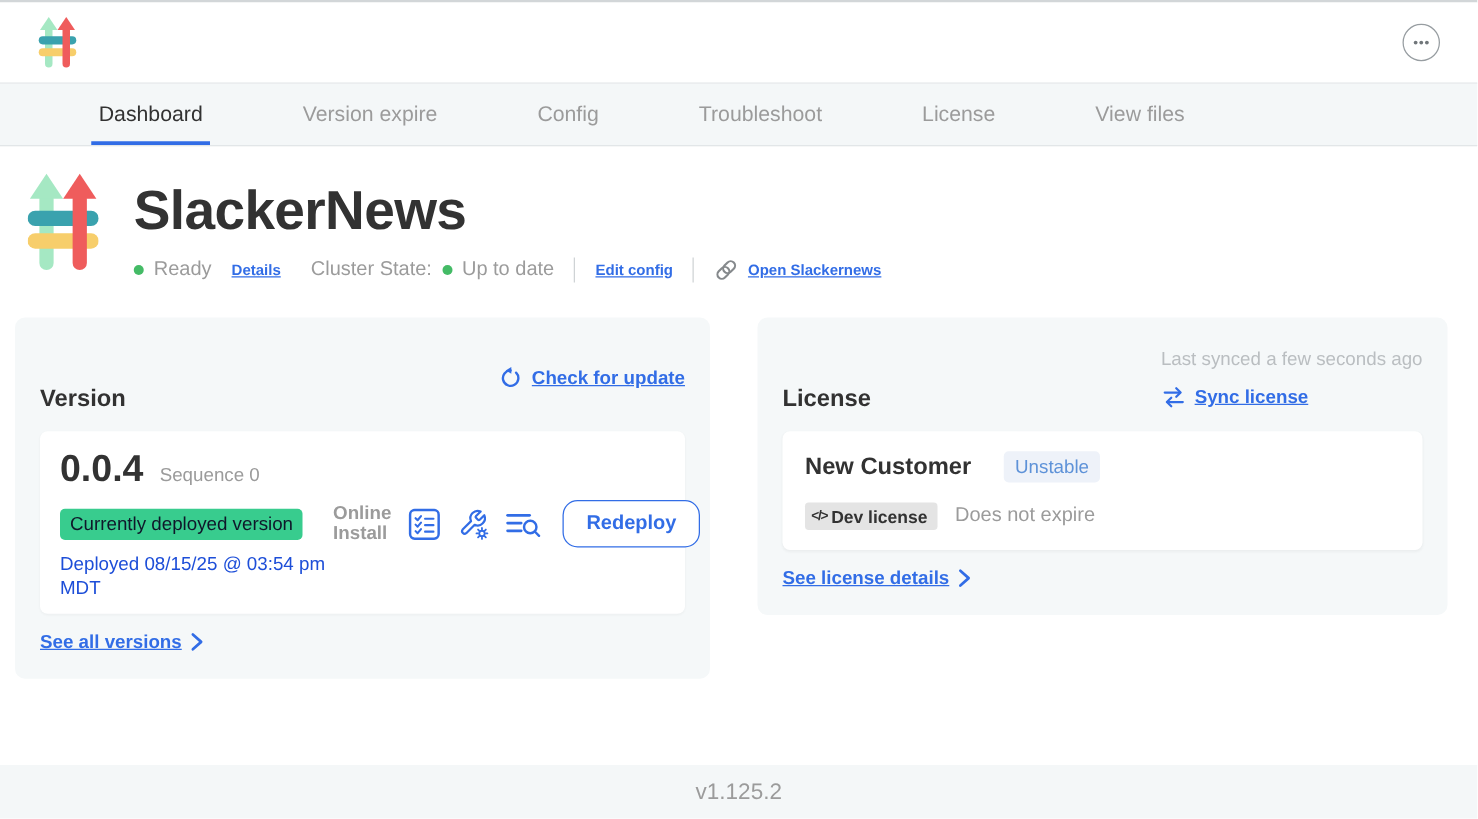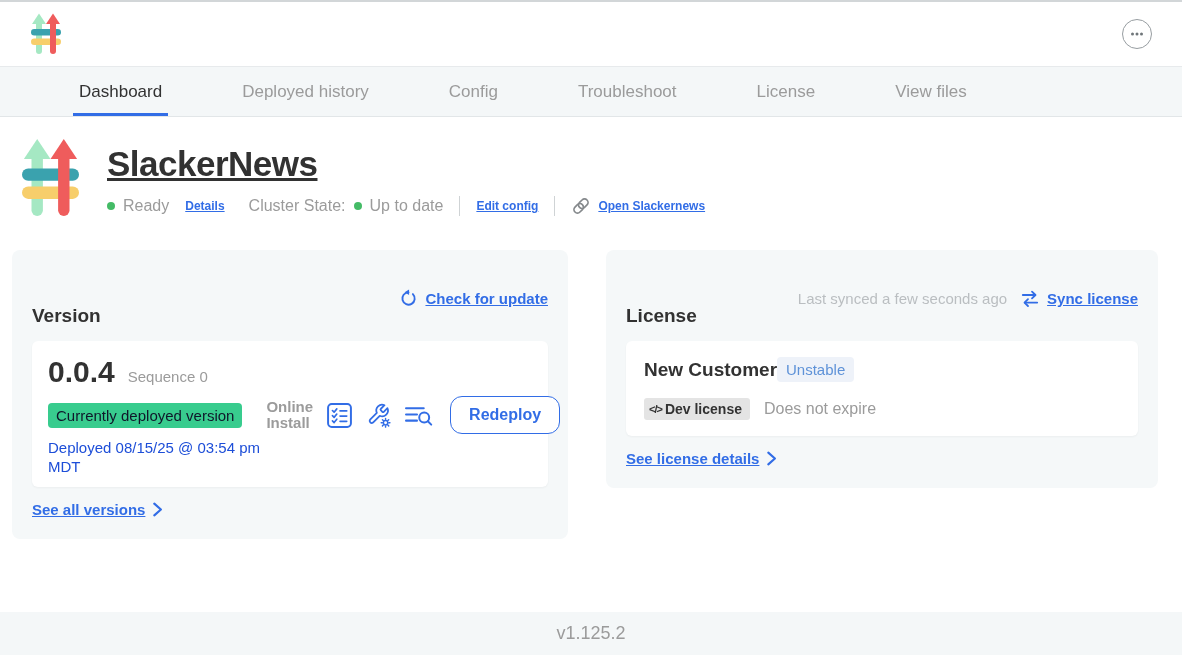--- a/index.html
+++ b/index.html
@@ -21,21 +21,21 @@
 
   
   .subnav { height:51px; background:#f4f7f8; border-top:1px solid #e7eaec; border-bottom:1px solid #e2e6e8; display:flex; align-items:stretch; padding-left:73px; }
   .subnav-tab { display:flex; align-items:center; padding:0 6px; margin-right:68px; font-size:17px; color:#9b9b9b; position:relative; cursor:pointer; white-space:nowrap; }
   .subnav-tab.active { color:#323232; }
   .subnav-tab.active::after { content:""; position:absolute; left:0; right:0; bottom:0; height:3px; background:#326de6; }
 
   
   .app-header { display:flex; align-items:flex-start; padding:17px 0 0 22px; }
   .app-logo { margin-right:28px; flex:none; }
-  .app-title { font-size:35px; font-weight:700; letter-spacing:-0.5px; margin:10px 0 12px;text-decoration:underline; }
+  .app-title { font-size:44px; font-weight:700; letter-spacing:-0.5px; margin:10px 0 12px; }
   .status-row { display:flex; align-items:center; font-size:16px; color:#9b9b9b; }
   .dot { width:8px; height:8px; border-radius:50%; background:#44bb66; flex:none; }
   .status-row .dot { margin-right:8px; }
   .link { color:#326de6; font-weight:600; text-decoration:underline; cursor:pointer; display:inline-flex; align-items:center; gap:7px; font-size:15px; }
   .status-row .link { font-size:12px; }
   .vdiv { width:1px; height:20px; background:#cfd3d5; margin:0 16px; flex:none; }
   .sp16 { width:16px; flex:none; } .sp24 { width:24px; flex:none; } .sp8 { width:8px; flex:none; }
 
   
   .cards-row { display:flex; align-items:flex-start; gap:38px; margin:28px 24px 0 12px; }
@@ -51,24 +51,24 @@
   .ver-seq { font-size:15px; color:#9b9b9b; margin-left:13px; }
   .actions-row { display:flex; align-items:center; min-height:44px; }
   .badge-green { background:#38cc8e; color:#0f172a; font-size:15px; padding:4px 8px; border-radius:4px; white-space:nowrap; margin-right:24px; }
   .install-type { color:#9b9b9b; font-size:15px; font-weight:600; line-height:1.1; margin-right:13px; }
   .action-icon { display:flex; align-items:center; justify-content:center; margin-right:12px; cursor:pointer; background:none; border:none; padding:0; }
   .redeploy-btn { margin-left:5px; background:#fff; border:1px solid #326de6; border-radius:12px; color:#326de6; font-weight:700; font-size:16px; padding:9px 18px; cursor:pointer; font-family:inherit; }
   .deployed-at { color:#1d4ed8; font-size:15px; line-height:1.25; width:215px; margin-top:2px; }
   .card-footer-link { margin-top:14px; }
 
   .license-card { width:552px; }
-  .lic-head-right { display:flex; align-items:flex-start; gap:13px; }
+  .lic-head-right { display:flex; align-items:flex-start; gap:13px;flex-direction:column; }
   .last-synced { color:#babec1; font-size:15px; }
   .license-inner { padding:16px 18px; }
-  .customer-row { display:flex; align-items:center; gap:0; }
+  .customer-row { display:flex; align-items:center; gap:26px; }
   .customer-name { font-size:19px; font-weight:700; }
   .badge-channel { background:#eef2f9; color:#5e92d8; font-size:15px; padding:4px 9px; border-radius:4px; }
   .license-meta { display:flex; align-items:center; gap:14px; margin-top:16px; }
   .badge-dev { background:#e4e4e4; color:#323232; font-weight:700; font-size:14px; padding:3px 8px 3px 5px; border-radius:3px; display:inline-flex; align-items:center; gap:3px; }
   .code-glyph { font-size:11px; font-weight:700; letter-spacing:-1px; }
   .expiry { color:#9b9b9b; font-size:16px; }
 
   
   .footer { position:absolute; left:0; right:0; bottom:0; height:43px; background:#f4f7f8; display:flex; align-items:center; justify-content:center; color:#9b9b9b; font-size:18px; }
 
@@ -105,21 +105,21 @@
       <circle cx="13.5" cy="9" r="1.5" fill="#70767a"></circle>
     </svg>
   </button>
 </header>
 
 <nav class="subnav">
   <div class="subnav-tab active">
       <span>Dashboard</span>
     </div>
   <div class="subnav-tab">
-      <span>Deployed history</span>
+      <span>Version expire</span>
     </div>
   <div class="subnav-tab">
       <span>Config</span>
     </div>
   <div class="subnav-tab">
       <span>Troubleshoot</span>
     </div>
   <div class="subnav-tab">
       <span>License</span>
     </div>

